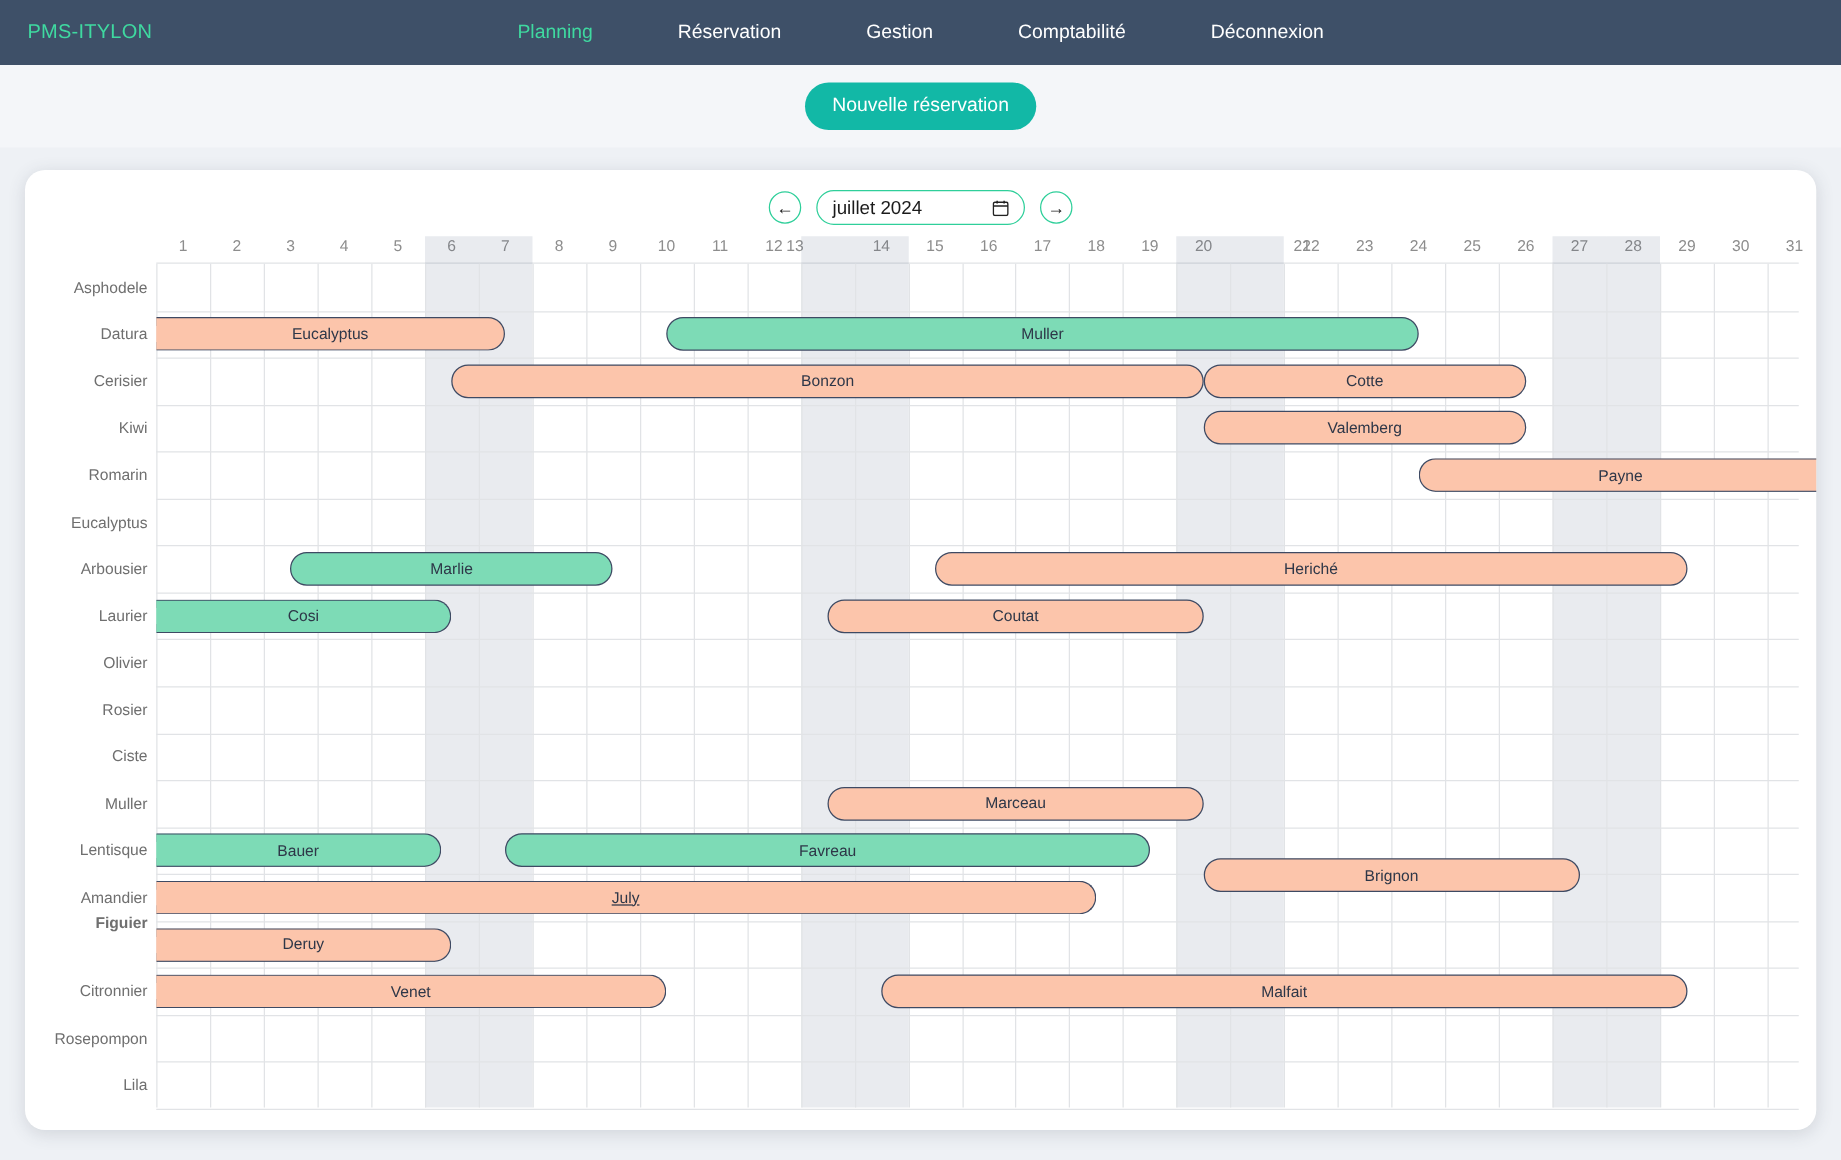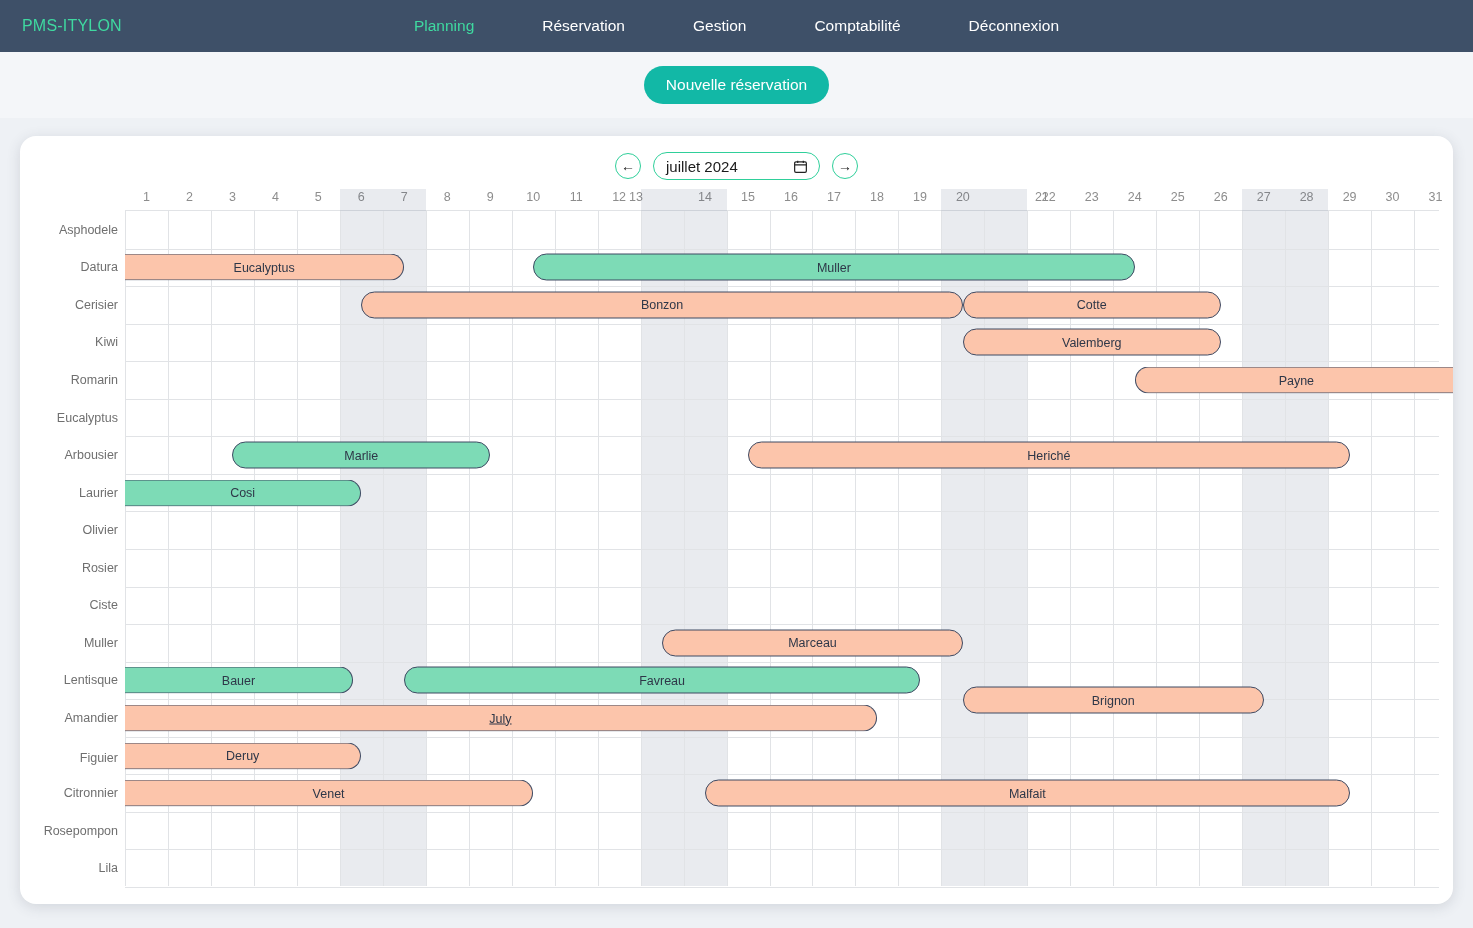--- a/index.html
+++ b/index.html
@@ -314,36 +314,37 @@
         <div class="rowlabel" style="top: 356.778px;">Rosier</div>
         <div class="rowline" style="top: 413.111px;"></div>
         <div class="rowlabel" style="top: 394.333px;">Ciste</div>
         <div class="rowline" style="top: 450.667px;"></div>
         <div class="rowlabel" style="top: 431.889px;">Muller</div>
         <div class="rowline" style="top: 488.222px;"></div>
         <div class="rowlabel" style="top: 469.444px;">Lentisque</div>
         <div class="rowline" style="top: 525.778px;"></div>
         <div class="rowlabel" style="top: 507px;">Amandier</div>
         <div class="rowline" style="top: 563.333px;"></div>
-        <div class="rowlabel" style="top: 547px;">Figuier</div>
+        <div class="rowlabel" style="top: 527px; font-weight: bold;">Figuier</div>
         <div class="rowline" style="top: 600.889px;"></div>
         <div class="rowlabel" style="top: 582.111px;">Citronnier</div>
         <div class="rowline" style="top: 638.444px;"></div>
         <div class="rowlabel" style="top: 619.667px;">Rosepompon</div>
         <div class="rowline" style="top: 676px;"></div>
         <div class="rowlabel" style="top: 657.222px;">Lila</div>
         <div class="bar peach clip-l" style="left: 0px; width: 279.29px; top: 56.3333px;">Eucalyptus</div>
         <div class="bar mint" style="left: 408.194px; width: 601.548px; top: 56.3333px;">Muller</div>
         <div class="bar peach" style="left: 236.323px; width: 601.548px; top: 93.8889px;">Bonzon</div>
         <div class="bar peach" style="left: 837.871px; width: 257.806px; top: 93.8889px;">Cotte</div>
         <div class="bar peach" style="left: 837.871px; width: 257.806px; top: 131.444px;">Valemberg</div>
         <div class="bar peach clip-r" style="left: 1009.74px; width: 322.258px; top: 169px;">Payne</div>
         <div class="bar mint" style="left: 107.419px; width: 257.806px; top: 244.111px;">Marlie</div>
         <div class="bar peach" style="left: 623.032px; width: 601.548px; top: 244.111px;">Heriché</div>
         <div class="bar mint clip-l" style="left: 0px; width: 236.323px; top: 281.667px;">Cosi</div>
+        <div class="bar peach" style="left: 537.097px; width: 300.774px; top: 281.667px;">Coutat</div>
         <div class="bar peach" style="left: 537.097px; width: 300.774px; top: 431.889px;">Marceau</div>
         <div class="bar mint clip-l" style="left: 0px; width: 228px; top: 469.444px;">Bauer</div>
         <div class="bar mint" style="left: 279.29px; width: 515.613px; top: 469.444px;">Favreau</div>
         <div class="bar peach" style="left: 837.871px; width: 300.774px; top: 469.444px; margin-top: 20px;">Brignon</div>
         <div class="bar peach clip-l" style="left: 0px; width: 751.935px; top: 507px; text-decoration: underline;">July</div>
         <div class="bar peach clip-l" style="left: 0px; width: 236.323px; top: 544.556px;">Deruy</div>
         <div class="bar peach clip-l" style="left: 0px; width: 408.194px; top: 582.111px;">Venet</div>
         <div class="bar peach" style="left: 580.065px; width: 644.516px; top: 582.111px;">Malfait</div>
       </div>
   </div>

